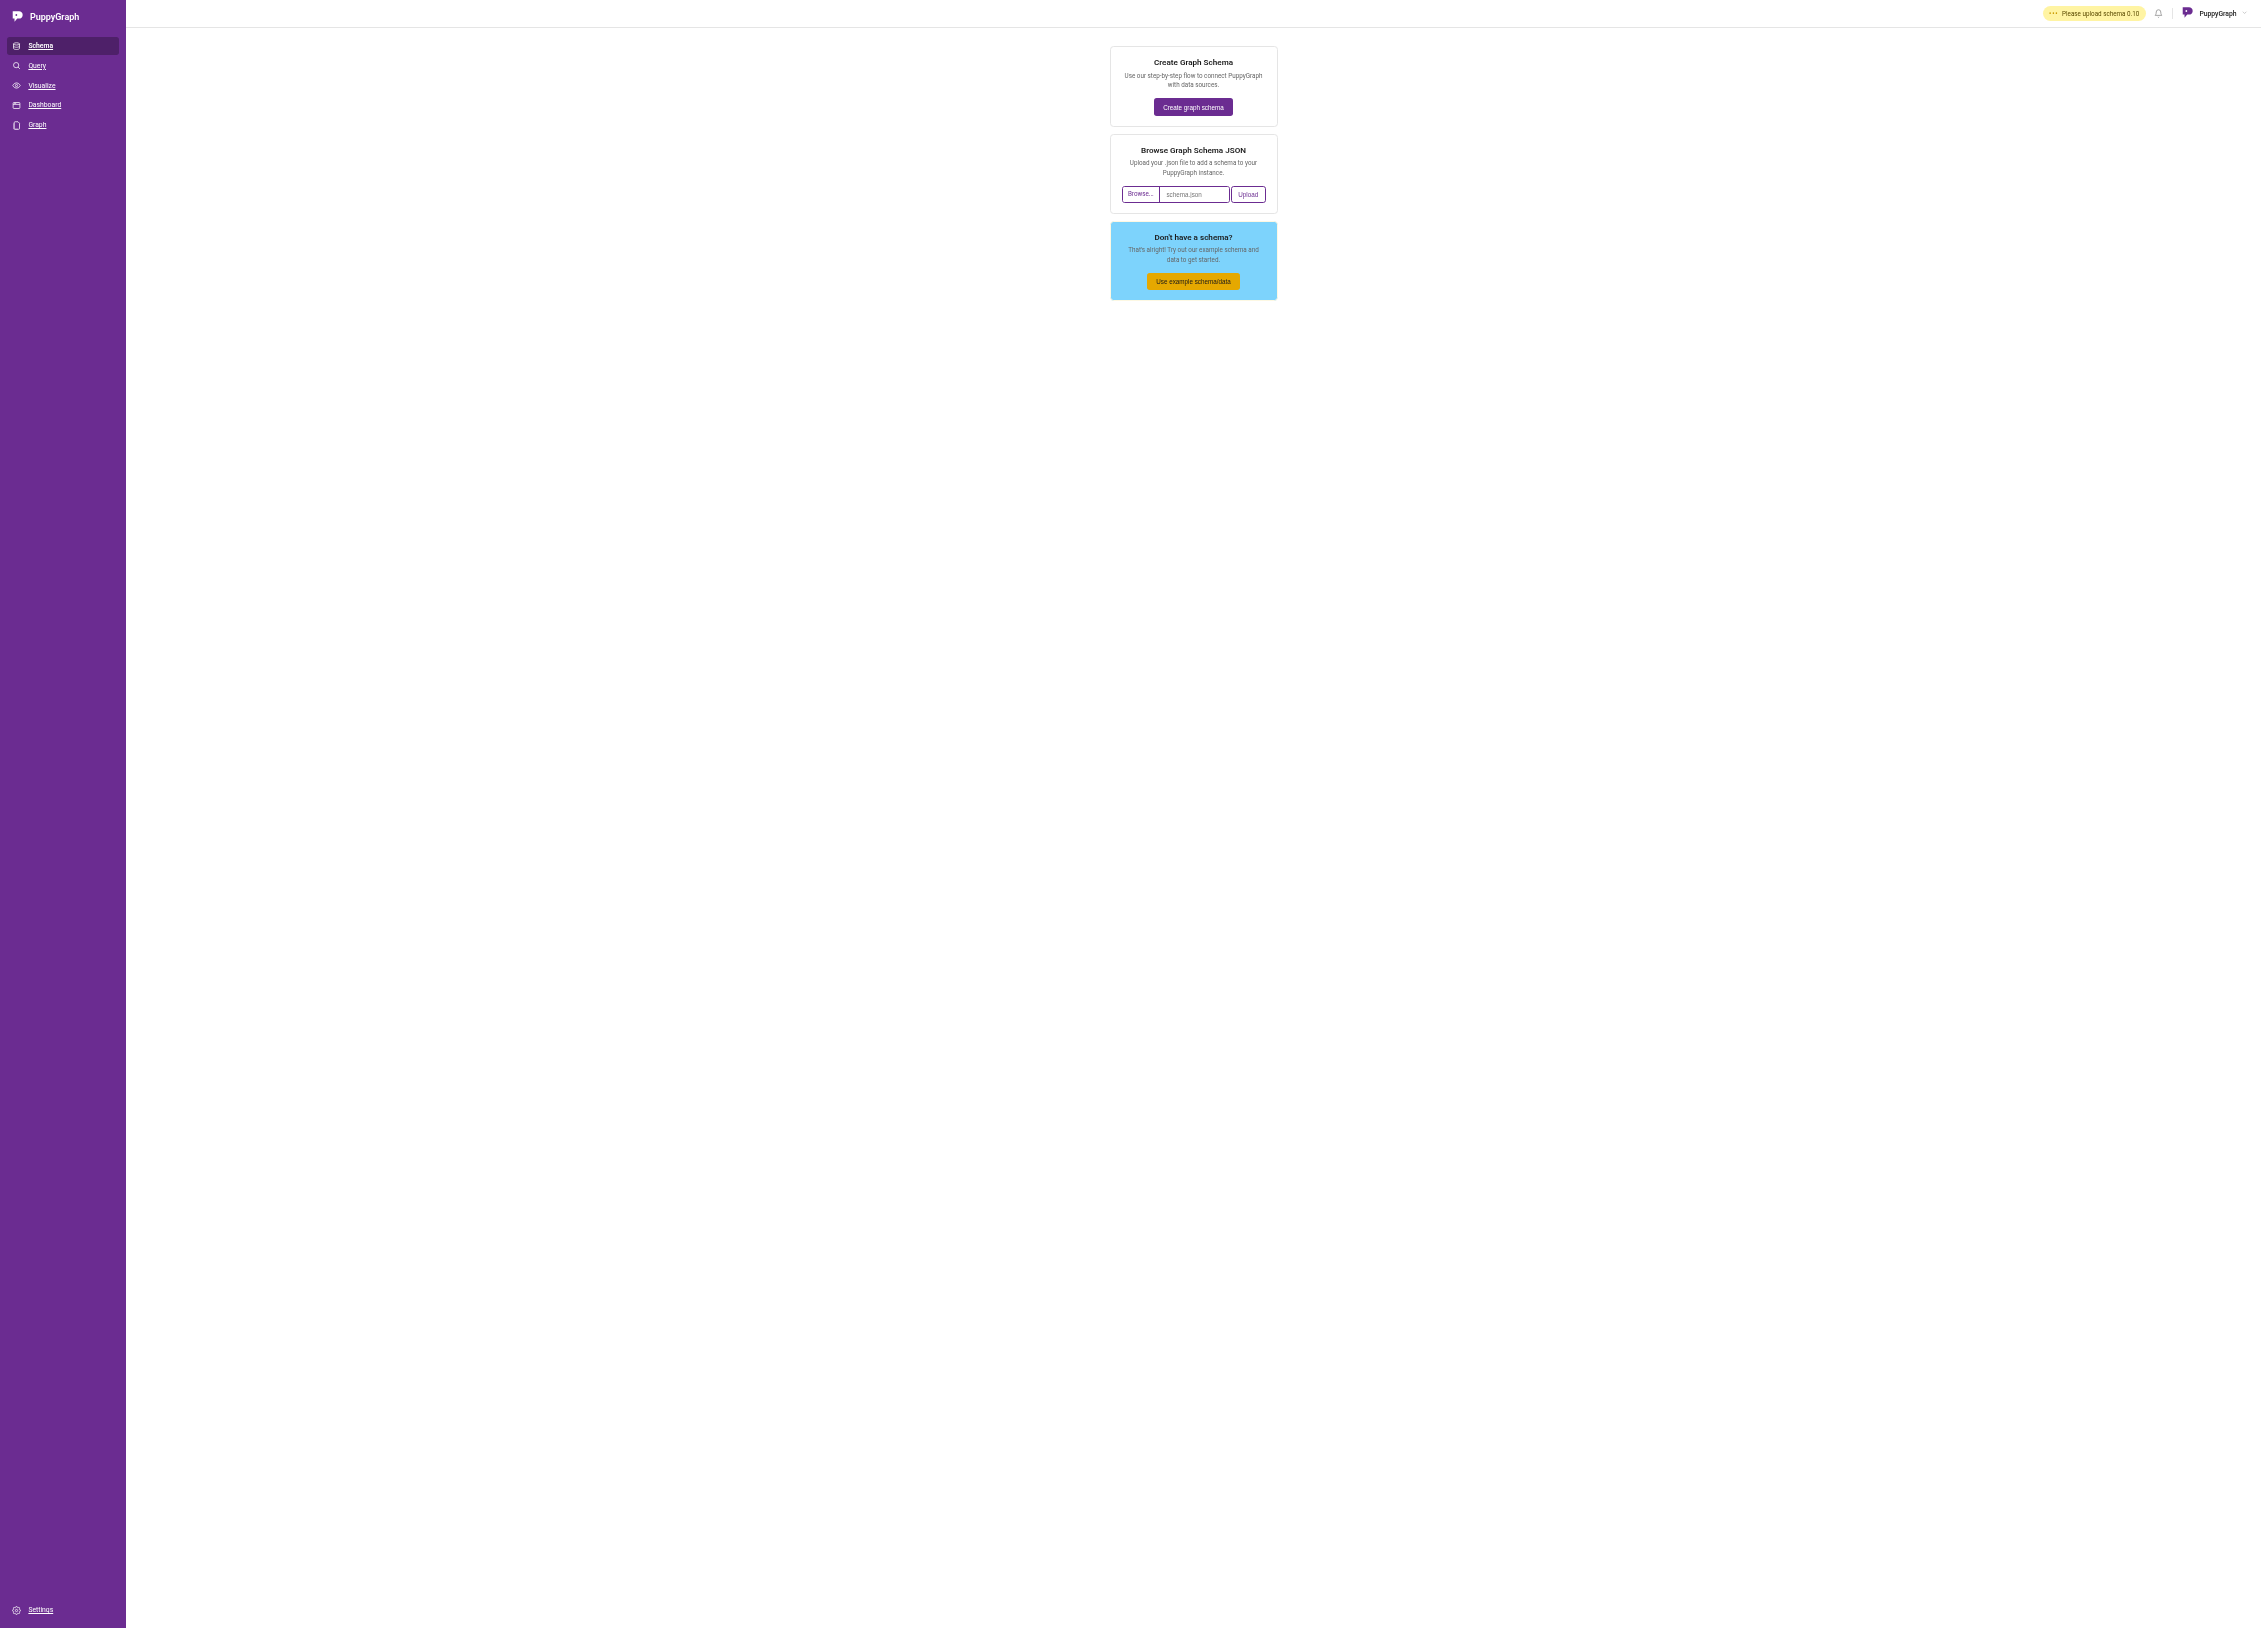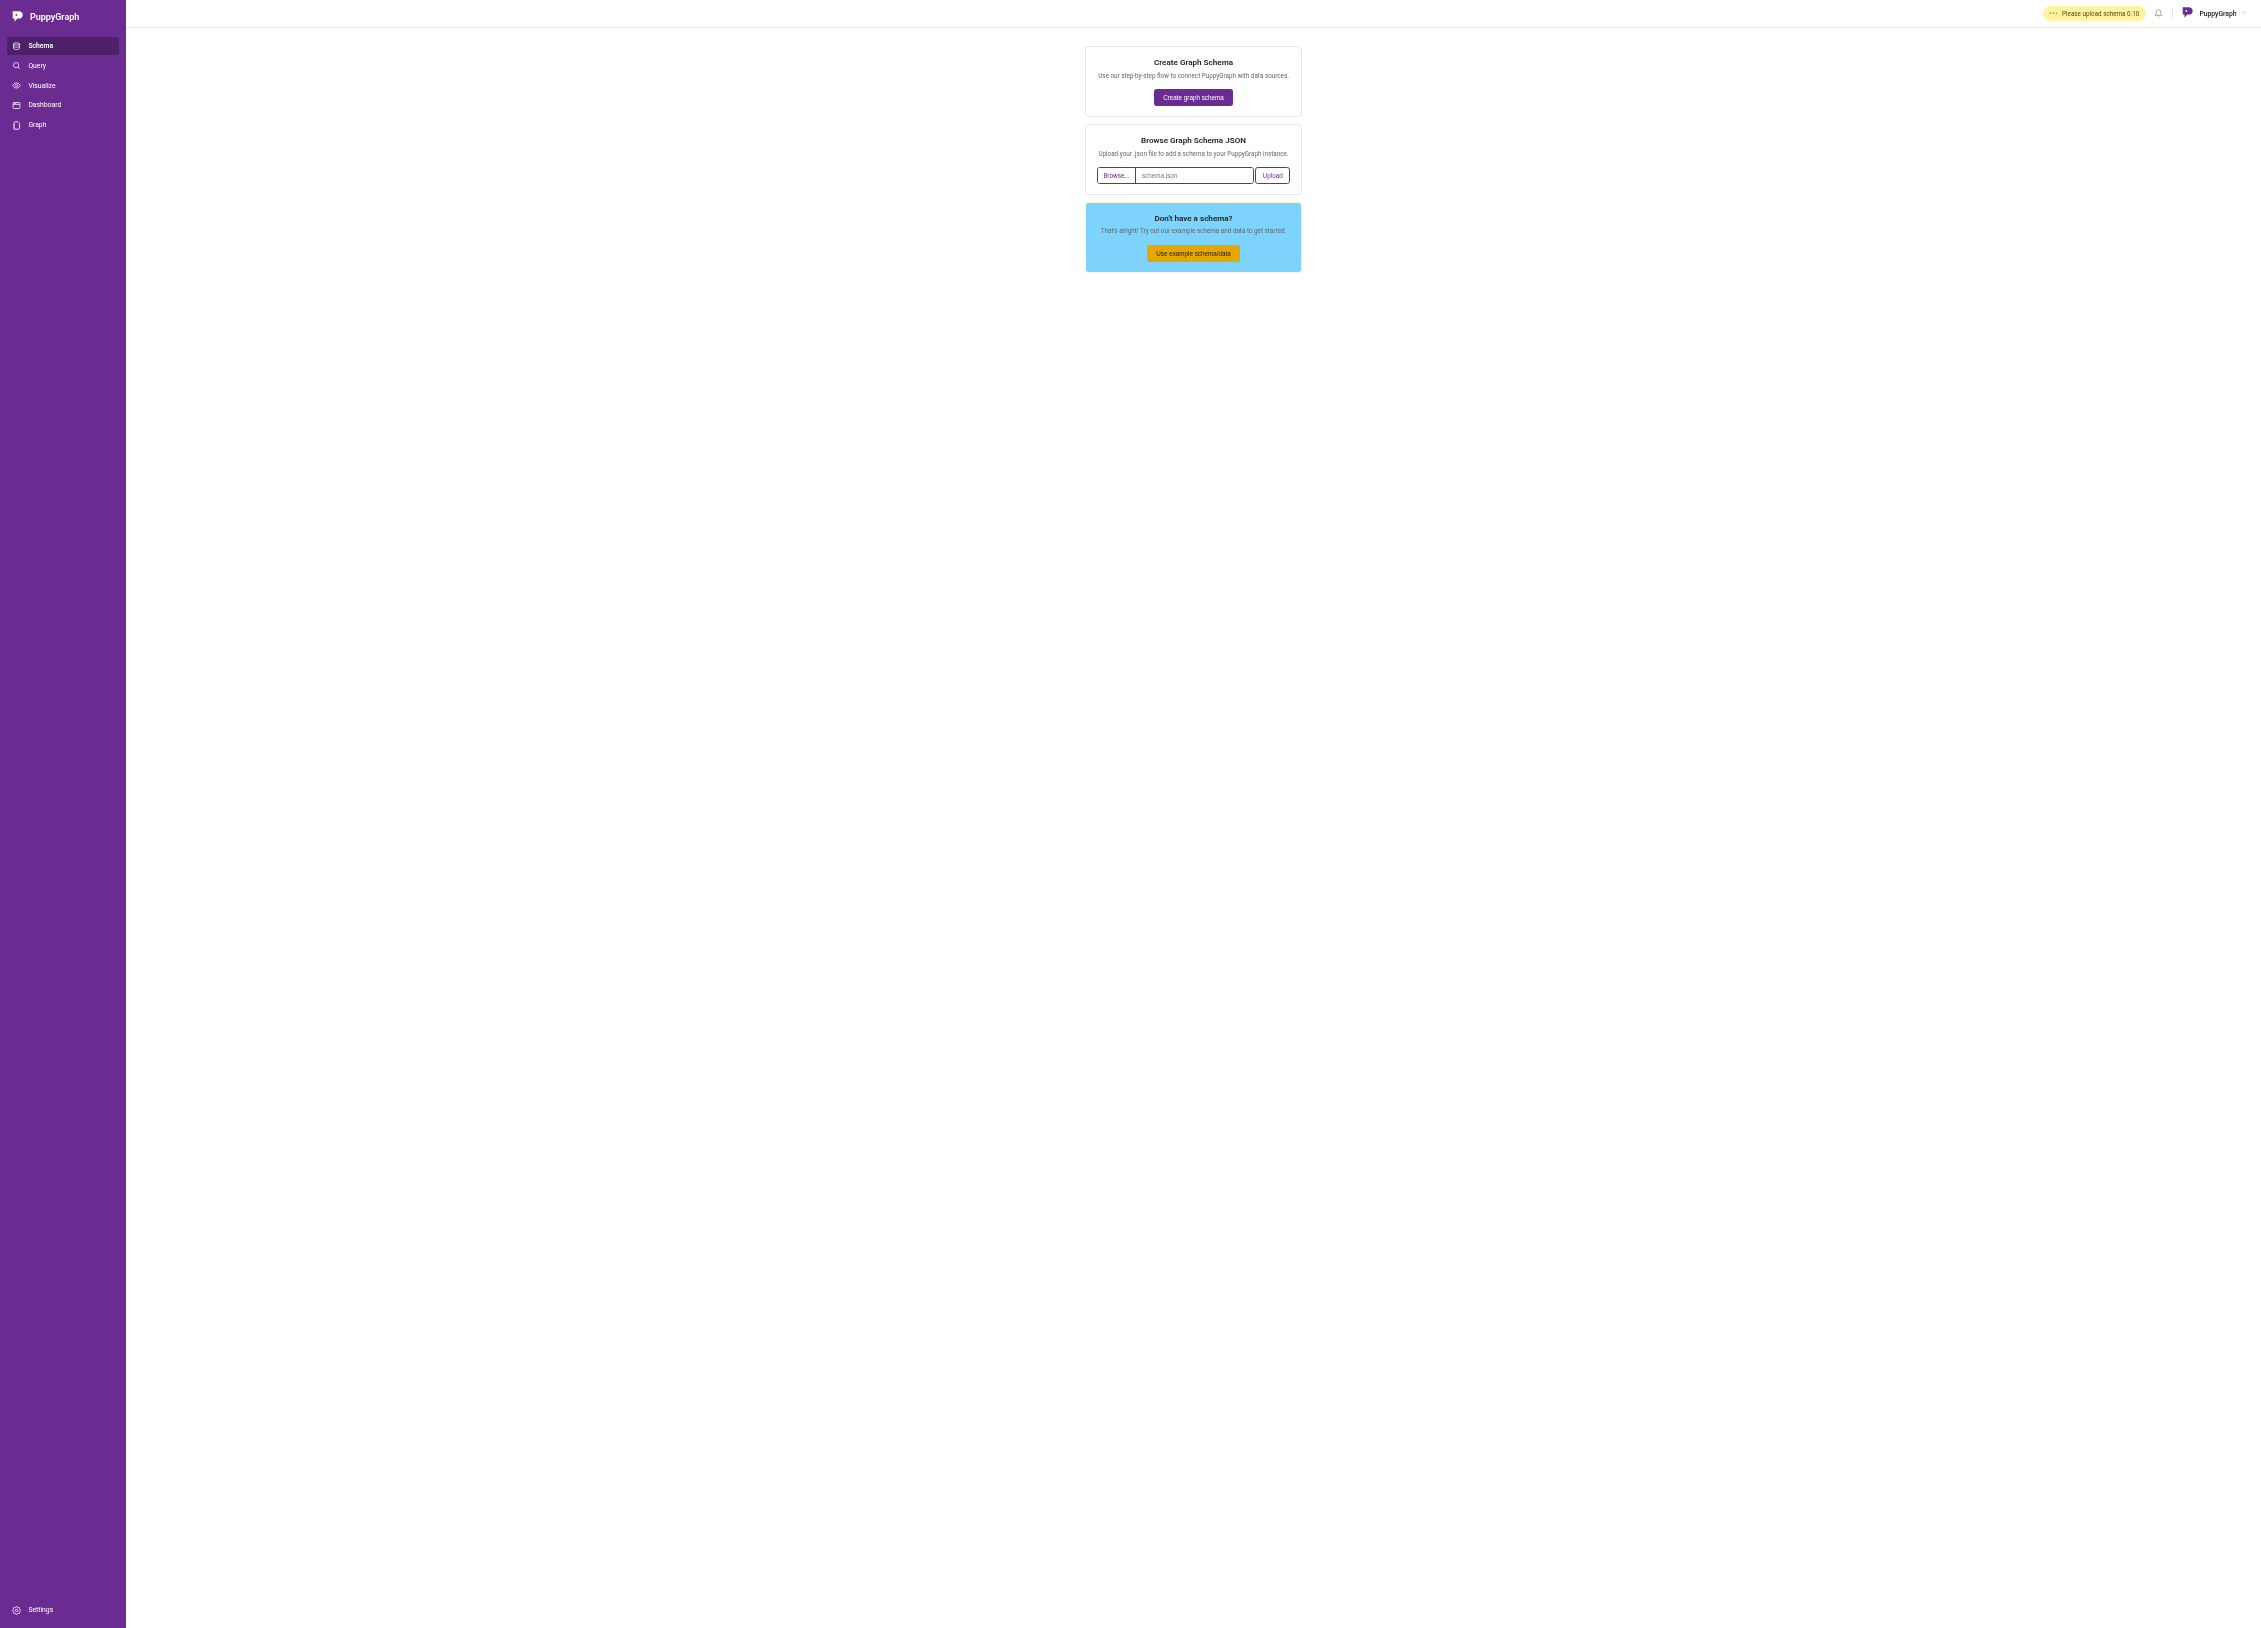--- a/index.html
+++ b/index.html
@@ -54,20 +54,21 @@
   }
   .nav-item {
     display: flex;
     align-items: center;
     gap: 7.2px;
     padding: 4.5px 5.4px;
     border-radius: 2.7px;
     cursor: pointer;
     font-size: 6.8px;
     color: #fff;
+    text-decoration: underline;
   }
   .nav-item.active { background: var(--sidebar-active); font-weight: 600; }
   .nav-icon { width: 9px; height: 9px; display: flex; align-items: center; justify-content: center; }
   .sidebar-spacer { flex: 1; }
   .sidebar-bottom { padding: 0 6.8px 9px 6.8px; }
 
   
   .main { flex: 1; display: flex; flex-direction: column; min-width: 0; }
   .topbar {
     height: 28px;
@@ -107,21 +108,21 @@
   
   .content {
     flex: 1;
     display: flex;
     flex-direction: column;
     align-items: center;
     padding: 18px 9px;
     gap: 7.2px;
   }
   .card {
-    width: 217px;
+    width: 168px;
     border: 0.5px solid var(--card-border);
     border-radius: 3.6px;
     padding: 10px 11px;
     text-align: center;
     background: #fff;
   }
   .card.yellow { background: #7dd3fc; border-color: #FDF8E3; }
   .card h2 { font-size: 8.1px; font-weight: 600; margin-bottom: 4.5px; }
   .card p { color: var(--text-muted); font-size: 6.3px; line-height: 1.5; margin-bottom: 8.1px; }
   .btn {

